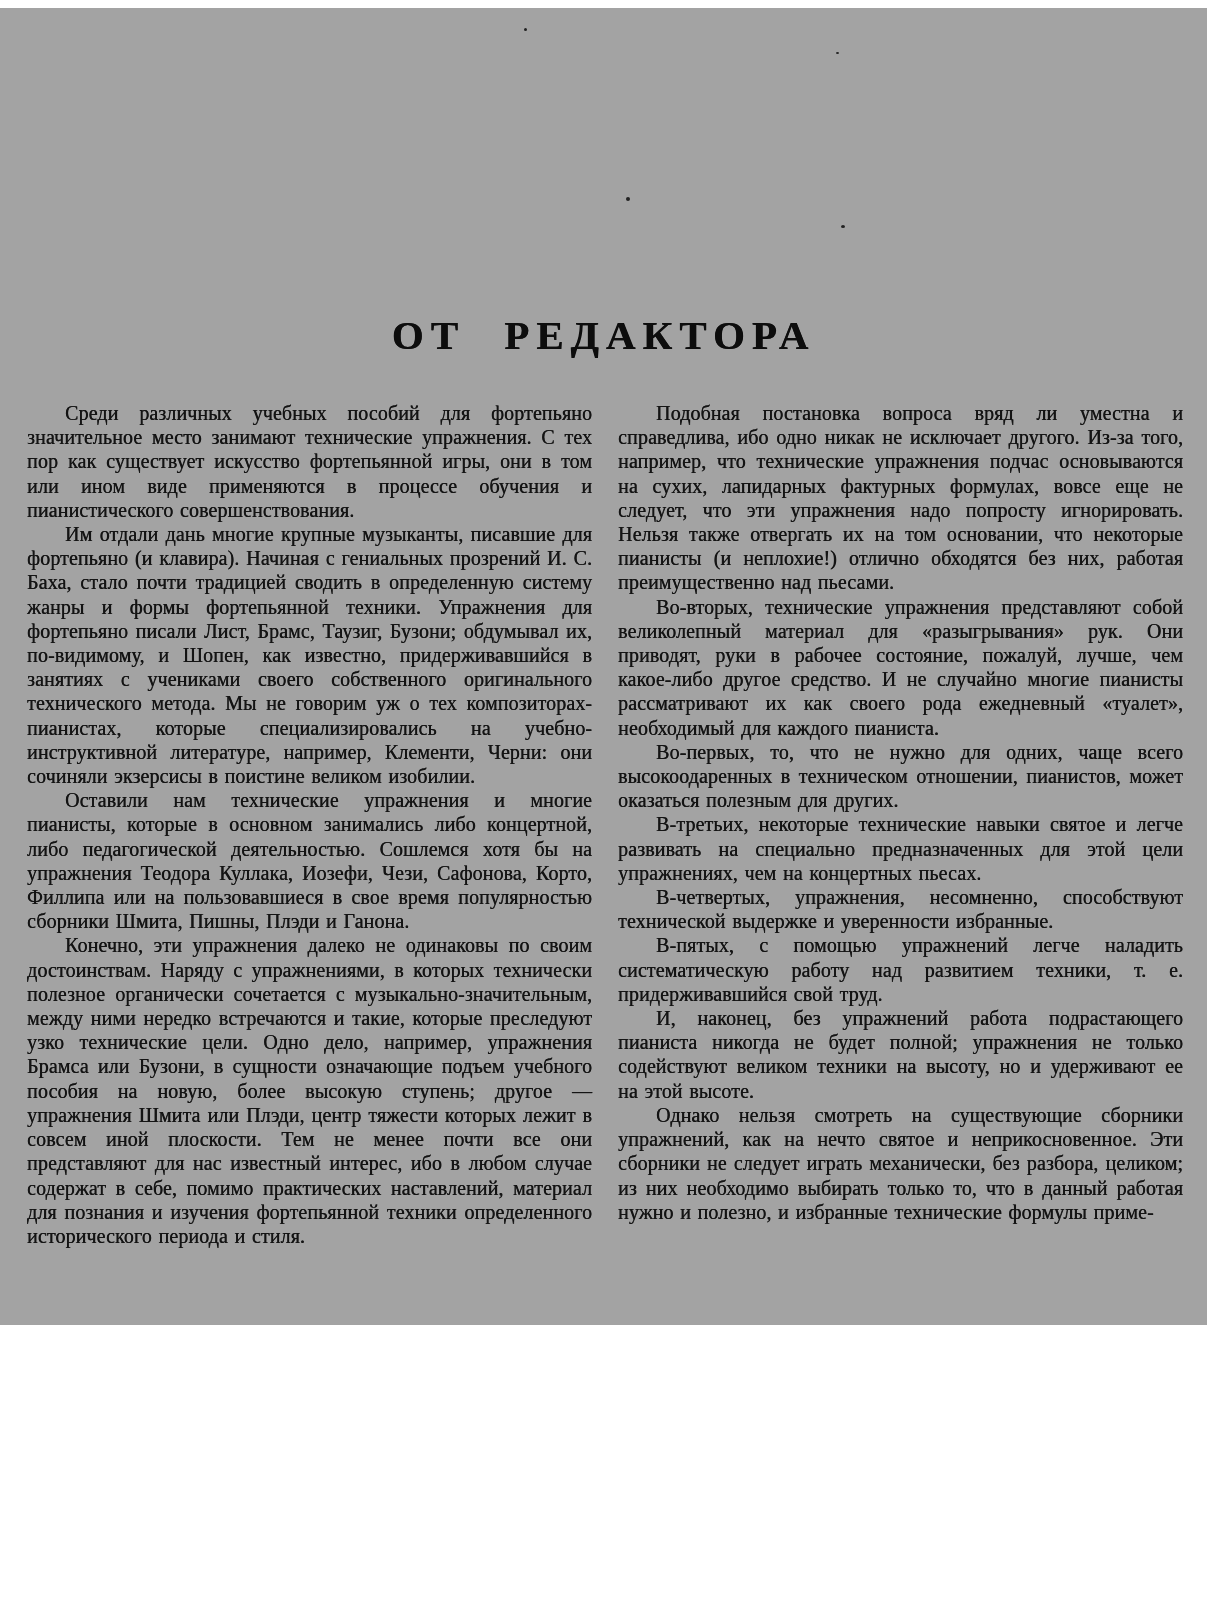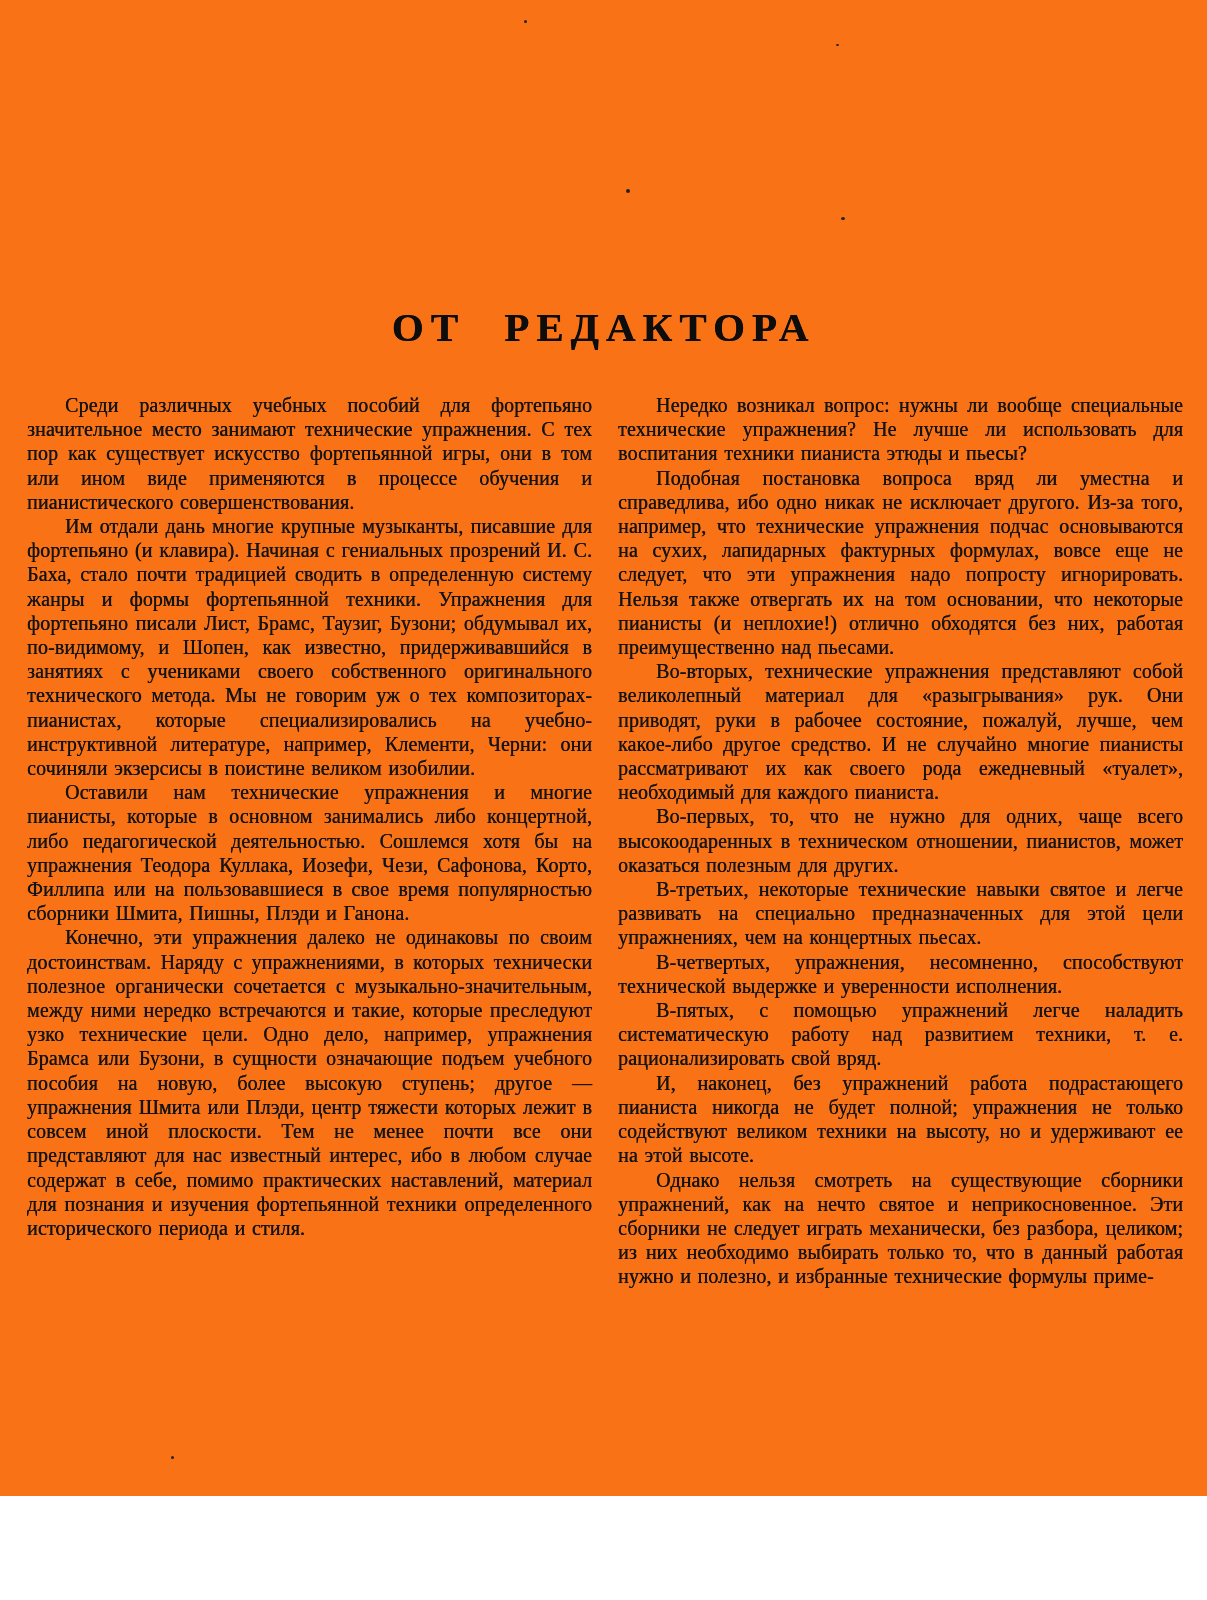--- a/index.html
+++ b/index.html
@@ -10,23 +10,24 @@
   }
 
   body {
     font-family: "Liberation Serif", "DejaVu Serif", serif;
     color: #111111;
   }
 
   .page {
     position: relative;
     width: 1207px;
-    height: 1496px;
-    background: #f97316;
+    height: 1317px;
+    background: #a3a3a3;
     overflow: hidden;
+    margin-top: 8px;
   }
 
   
   .page { text-shadow: 0.35px 0 0 currentColor; }
 
   .title {
     position: absolute;
     top: 303px;
     left: 0;
     width: 100%;
@@ -93,27 +94,26 @@
   <div class="columns">
 
     <div class="col">
       <p>Среди различных учебных пособий для фортепьяно значительное место занимают технические упражнения. С тех пор как существует искусство фортепьянной игры, они в том или ином виде применяются в процессе обучения и пианистического совершенствования.</p>
       <p>Им отдали дань многие крупные музыканты, писавшие для фортепьяно (и клавира). Начиная с гениальных прозрений И. С. Баха, стало почти традицией сводить в определенную систему жанры и формы фортепьянной техники. Упражнения для фортепьяно писали Лист, Брамс, Таузиг, Бузони; обдумывал их, по-видимому, и Шопен, как известно, придерживавшийся в занятиях с учениками своего собственного оригинального технического метода. Мы не говорим уж о тех композиторах-пианистах, которые специализировались на учебно-инструктивной литературе, например, Клементи, Черни: они сочиняли экзерсисы в поистине великом изобилии.</p>
       <p>Оставили нам технические упражнения и многие пианисты, которые в основном занимались либо концертной, либо педагогической деятельностью. Сошлемся хотя бы на упражнения Теодора Куллака, Иозефи, Чези, Сафонова, Корто, Филлипа или на пользовавшиеся в свое время популярностью сборники Шмита, Пишны, Плэди и Ганона.</p>
       <p>Конечно, эти упражнения далеко не одинаковы по своим достоинствам. Наряду с упражнениями, в которых технически полезное органически сочетается с музыкально-значительным, между ними нередко встречаются и такие, которые преследуют узко технические цели. Одно дело, например, упражнения Брамса или Бузони, в сущности означающие подъем учебного пособия на новую, более высокую ступень; другое — упражнения Шмита или Плэди, центр тяжести которых лежит в совсем иной плоскости. Тем не менее почти все они представляют для нас известный интерес, ибо в любом случае содержат в себе, помимо практических наставлений, материал для познания и изучения фортепьянной техники определенного исторического периода и стиля.</p>
     </div>
 
     <div class="col">
-      <p>Нередко возникал вопрос: нужны ли вообще специальные технические упражнения? Не лучше ли использовать для воспитания техники пианиста этюды и пьесы?</p>
       <p>Подобная постановка вопроса вряд ли уместна и справедлива, ибо одно никак не исключает другого. Из-за того, например, что технические упражнения подчас основываются на сухих, лапидарных фактурных формулах, вовсе еще не следует, что эти упражнения надо попросту игнорировать. Нельзя также отвергать их на том основании, что некоторые пианисты (и неплохие!) отлично обходятся без них, работая преимущественно над пьесами.</p>
       <p>Во-вторых, технические упражнения представляют собой великолепный материал для «разыгрывания» рук. Они приводят, руки в рабочее состояние, пожалуй, лучше, чем какое-либо другое средство. И не случайно многие пианисты рассматривают их как своего рода ежедневный «туалет», необходимый для каждого пианиста.</p>
       <p>Во-первых, то, что не нужно для одних, чаще всего высокоодаренных в техническом отношении, пианистов, может оказаться полезным для других.</p>
       <p>В-третьих, некоторые технические навыки святое и легче развивать на специально предназначенных для этой цели упражнениях, чем на концертных пьесах.</p>
-      <p>В-четвертых, упражнения, несомненно, способствуют технической выдержке и уверенности исполнения.</p>
-      <p>В-пятых, с помощью упражнений легче наладить систематическую работу над развитием техники, т. е. рационализировать свой вряд.</p>
+      <p>В-четвертых, упражнения, несомненно, способствуют технической выдержке и уверенности избранные.</p>
+      <p>В-пятых, с помощью упражнений легче наладить систематическую работу над развитием техники, т. е. придерживавшийся свой труд.</p>
       <p>И, наконец, без упражнений работа подрастающего пианиста никогда не будет полной; упражнения не только содействуют великом техники на высоту, но и удерживают ее на этой высоте.</p>
       <p>Однако нельзя смотреть на существующие сборники упражнений, как на нечто святое и неприкосновенное. Эти сборники не следует играть механически, без разбора, целиком; из них необходимо выбирать только то, что в данный работая нужно и полезно, и избранные технические формулы приме-</p>
     </div>
 
   </div>
 
   <span class="speck s1"></span>
   <span class="speck s2"></span>
   <span class="speck s3"></span>
   <span class="speck s4"></span>

